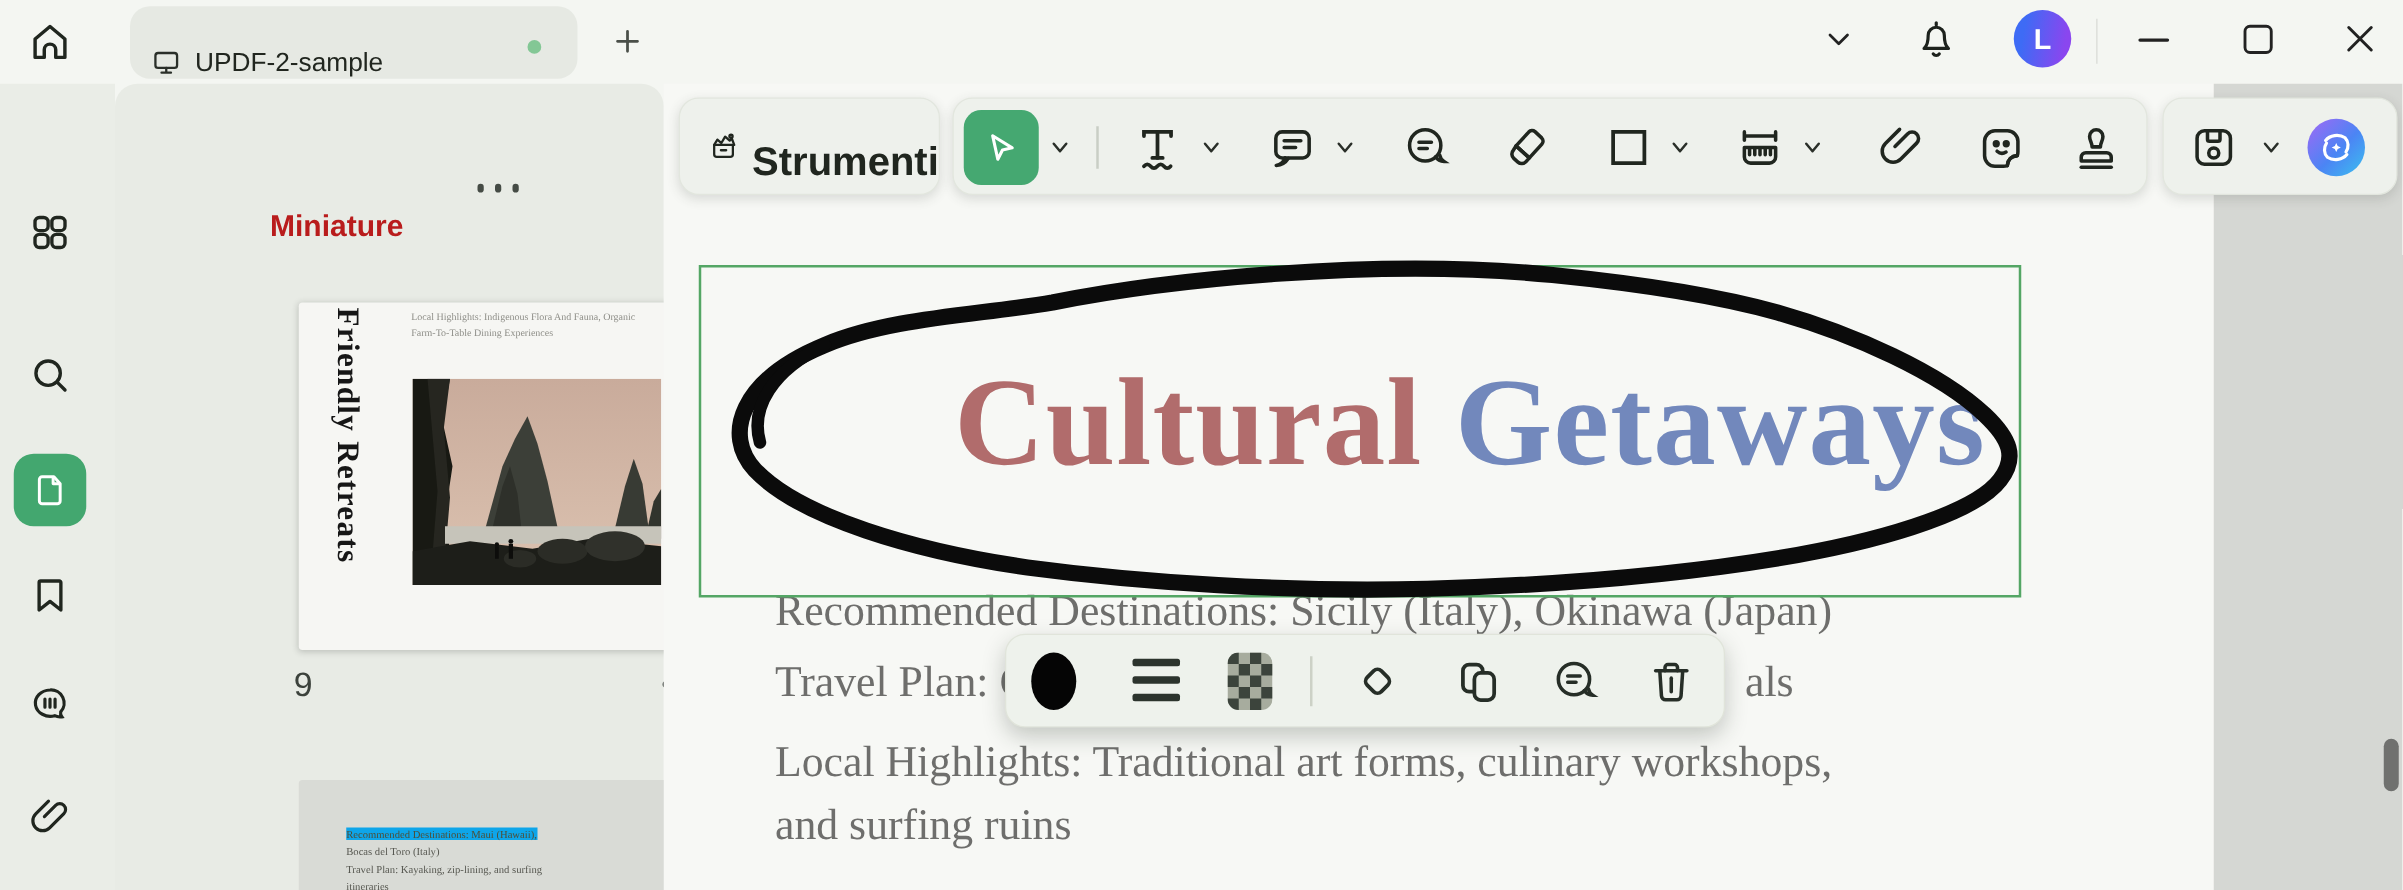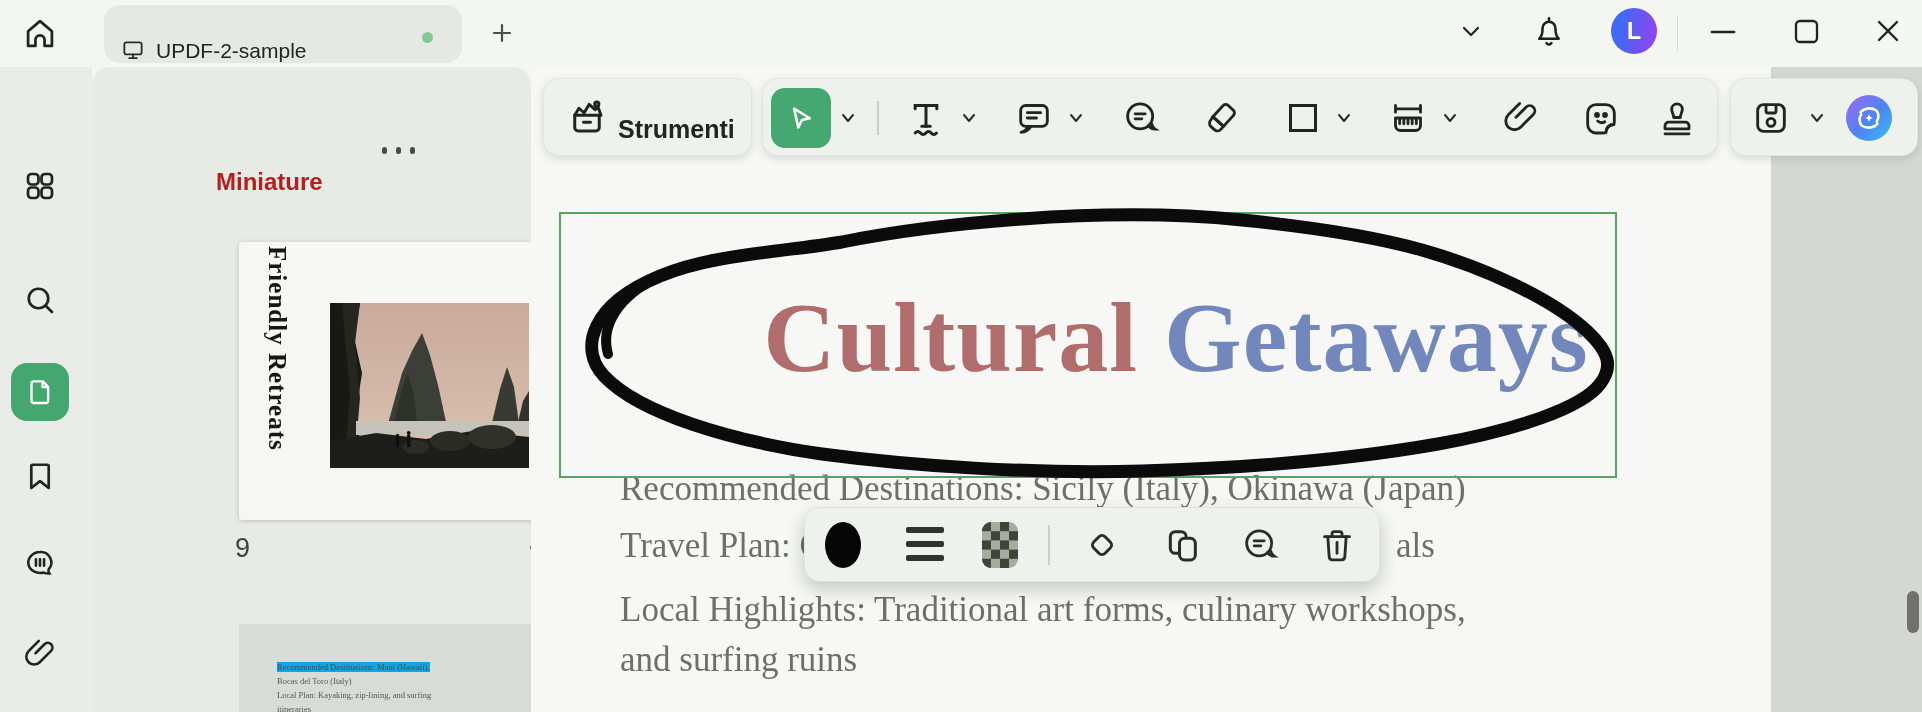--- a/index.html
+++ b/index.html
@@ -46,21 +46,21 @@
     font-size:8.5px;line-height:14px;color:#565750;}
   .hl{background:#0ea5e9;color:#4e4f38;}
   
   .main-bg{left:531px;top:67px;width:1240px;height:645px;background:#f7f8f5;}
   .gray-strip{left:1771px;top:67px;width:151px;height:645px;background:#d5d7d3;}
   .scroll-thumb{left:1907px;top:591px;width:12px;height:42px;background:#70716f;border-radius:6px;}
   
   .tgroup{top:78px;height:78px;background:#eef1ec;border-radius:16px;
     box-shadow:0 3px 9px rgba(55,65,55,.16);border:1px solid #e2e6de;box-sizing:border-box;}
   .g1{left:543px;width:209px;display:flex;align-items:center;}
-  .g1-label{font-size:25px;font-weight:bold;color:#20261f;margin-left:10px;margin-top:24px;}
+  .g1-label{font-size:32px;font-weight:bold;color:#20261f;margin-left:10px;margin-top:24px;}
   .g2{left:762px;width:956px;}
   .g3{left:1730px;width:188px;}
   .tool{position:absolute;top:19px;width:40px;height:40px;}
   .chev{position:absolute;top:31px;width:18px;height:16px;}
   .tdivider{position:absolute;left:114px;top:22px;width:2px;height:34px;background:#c9cec5;}
   .cursor-btn{position:absolute;left:8px;top:9px;width:60px;height:60px;border-radius:14px;
     background:#45a871;display:flex;align-items:center;justify-content:center;}
   .ai-btn{position:absolute;left:115px;top:16px;width:46px;height:46px;border-radius:50%;
     background:linear-gradient(135deg,#9a6bf5 5%,#4b85f4 55%,#3bc0ef 100%);
     display:flex;align-items:center;justify-content:center;}
@@ -159,20 +159,24 @@
       <i></i>
     </div>
   <div class="abs panel-title">Miniature</div>
   <svg class="abs" style="left:455px;top:98px" width="32" height="40" viewBox="0 0 24 30" fill="#3aa465">
     <path d="M9.2 2 h5.6 l-.9 6.2 c2.6 1 4.1 2.8 4.1 5 H6 c0-2.2 1.5-4 4.1-5 Z"></path>
     <rect x="11.2" y="13" width="1.6" height="10" rx="0.8"></rect>
   </svg>
 
   <div class="abs thumb9">
     <div class="abs vtitle">Friendly Retreats</div>
+    <div class="abs mini-caption">
+      <div>Local Highlights: Indigenous Flora And Fauna, Organic</div>
+      <div>Farm-To-Table Dining Experiences</div>
+    </div>
     <svg class="abs" style="left:91px;top:61px" width="199" height="165" viewBox="0 0 199 165">
       <defs>
         <linearGradient id="sky" x1="0" y1="0" x2="0" y2="1">
           <stop offset="0" stop-color="#c9ab9b"></stop>
             <stop offset="1" stop-color="#dcc3b1"></stop>
         </linearGradient>
       </defs>
       <rect width="199" height="165" fill="url(#sky)"></rect>
       <polygon points="0,0 30,0 24,34 32,70 26,110 34,165 0,165" fill="#181913"></polygon>
       <polygon points="12,0 30,0 25,40 30,95 24,165 14,165 20,90" fill="#262620"></polygon>
@@ -195,21 +199,21 @@
   <div class="abs more-dots">
       <i></i>
       <i></i>
       <i></i>
     </div>
 
   <div class="abs thumb10">
     <div class="abs t10-text">
       <div><span class="hl">Recommended Destinations: Maui (Hawaii),</span></div>
       <div>Bocas del Toro (Italy)</div>
-      <div>Local Plan: Kayaking, zip-lining, and surfing</div>
+      <div>Travel Plan: Kayaking, zip-lining, and surfing</div>
       <div>itineraries</div>
 
     </div>
 
   </div>
 </div>
 
 <div class="abs main-bg"></div>
 <div class="abs gray-strip"></div>
 

